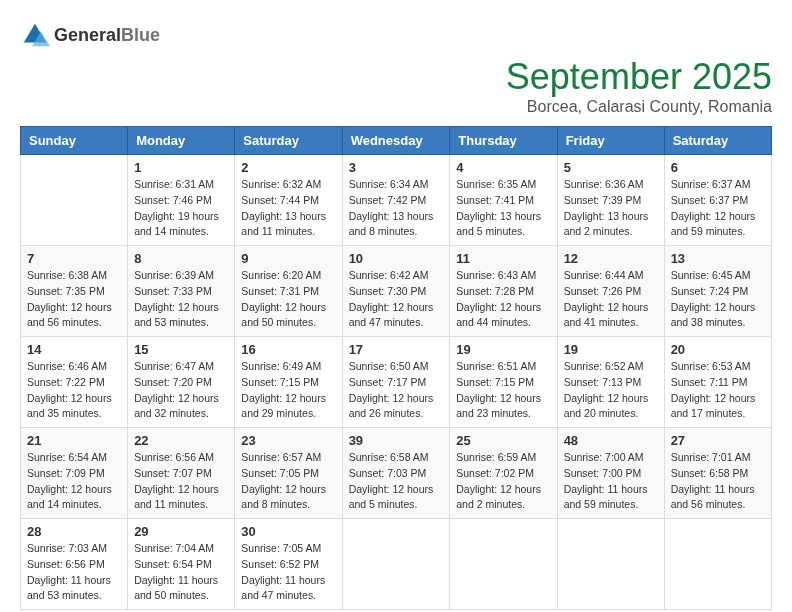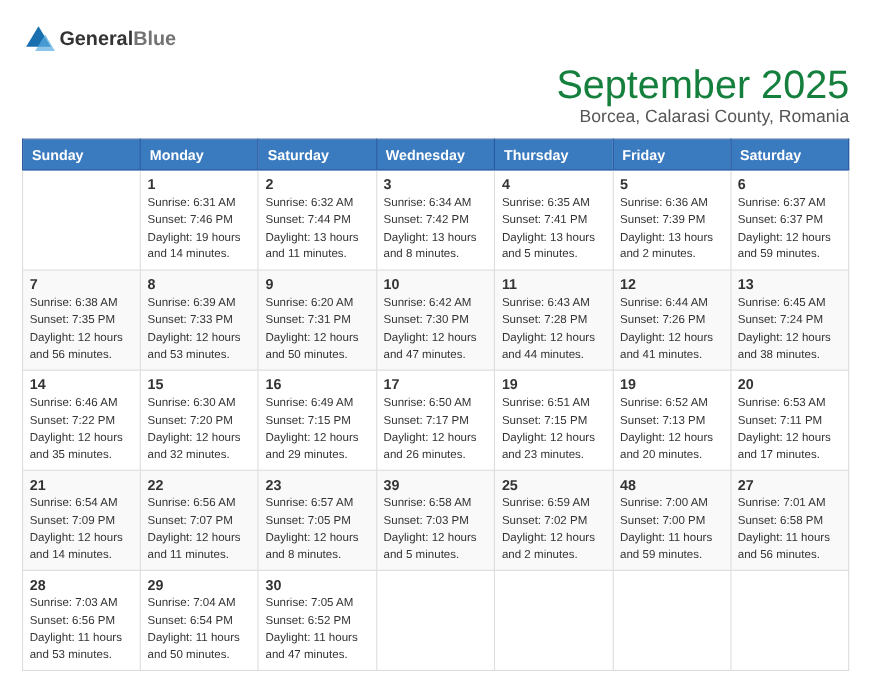--- a/index.html
+++ b/index.html
@@ -236,21 +236,21 @@
           <span class="day-number">14</span>
           <div class="day-info">
             <div>Sunrise: 6:46 AM</div>
             <div>Sunset: 7:22 PM</div>
             <div>Daylight: 12 hours and 35 minutes.</div>
           </div>
         </td>
         <td>
           <span class="day-number">15</span>
           <div class="day-info">
-            <div>Sunrise: 6:30 AM</div>
+            <div>Sunrise: 6:47 AM</div>
             <div>Sunset: 7:20 PM</div>
             <div>Daylight: 12 hours and 32 minutes.</div>
           </div>
         </td>
         <td>
           <span class="day-number">16</span>
           <div class="day-info">
             <div>Sunrise: 6:49 AM</div>
             <div>Sunset: 7:15 PM</div>
             <div>Daylight: 12 hours and 29 minutes.</div>

